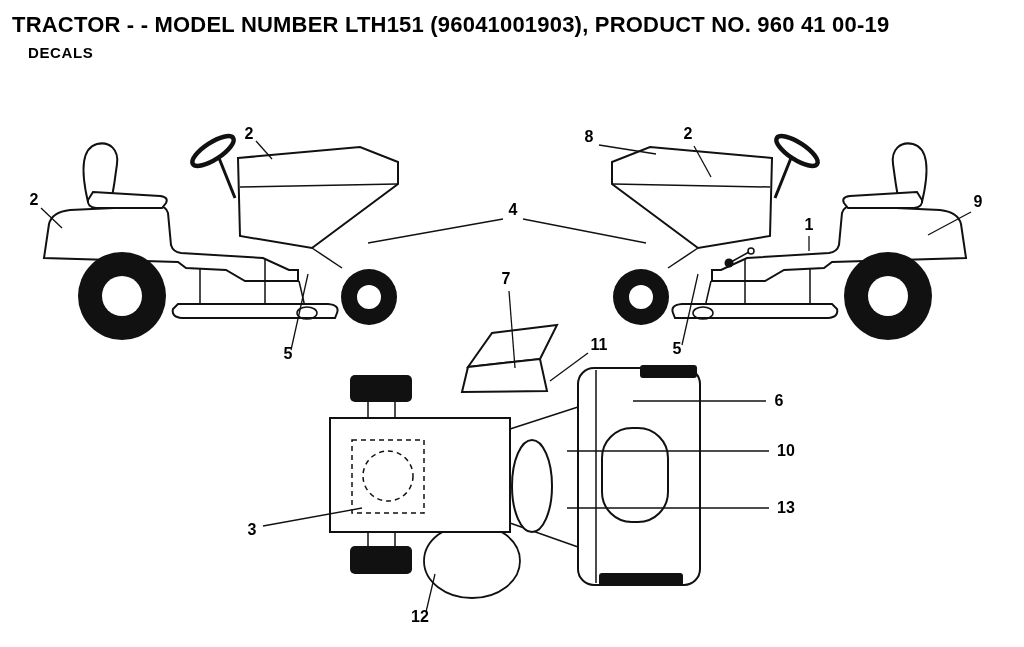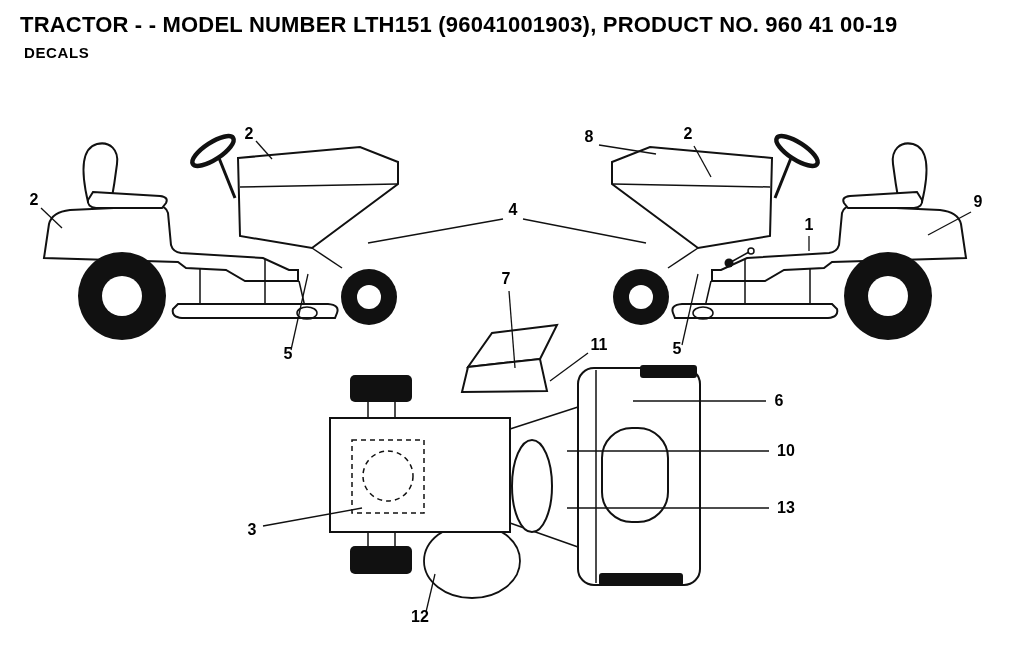--- a/index.html
+++ b/index.html
@@ -1,20 +1,20 @@
 <!DOCTYPE html>
 <html><head>
 <meta charset="utf-8">
 <style>
   html,body{margin:0;padding:0;background:#fff;}
   body{width:1024px;height:647px;overflow:hidden;}
   .page{position:relative;width:1024px;height:647px;font-family:"Liberation Sans",sans-serif;color:#000;background:#fff;}
-  .hdr{position:absolute;left:20px;top:12px;right:16px;}
+  .hdr{position:absolute;left:12px;top:12px;right:16px;}
   .hdr h1{font-size:22px;font-weight:700;margin:0;line-height:1.15;letter-spacing:0.2px;white-space:nowrap;}
-  .hdr h2{font-size:15px;font-weight:700;margin:7px 4px 0;letter-spacing:0.6px;}
+  .hdr h2{font-size:15px;font-weight:700;margin:7px 16px 0;letter-spacing:0.6px;}
   svg.diagram{position:absolute;left:0;top:0;}
   .o{stroke:#111;stroke-width:2;fill:#fff;}
   .thin{stroke:#111;stroke-width:1.5;fill:none;}
   .col{stroke:#111;stroke-width:3;fill:none;}
   .blk{fill:#111;stroke:none;}
   .ldr{stroke:#111;stroke-width:1.3;fill:none;}
   .dash{stroke:#111;stroke-width:1.5;fill:none;stroke-dasharray:5 4;}
   text.co{font-family:"Liberation Sans",sans-serif;font-size:16px;font-weight:700;fill:#000;text-anchor:middle;}
 </style>
 </head>

